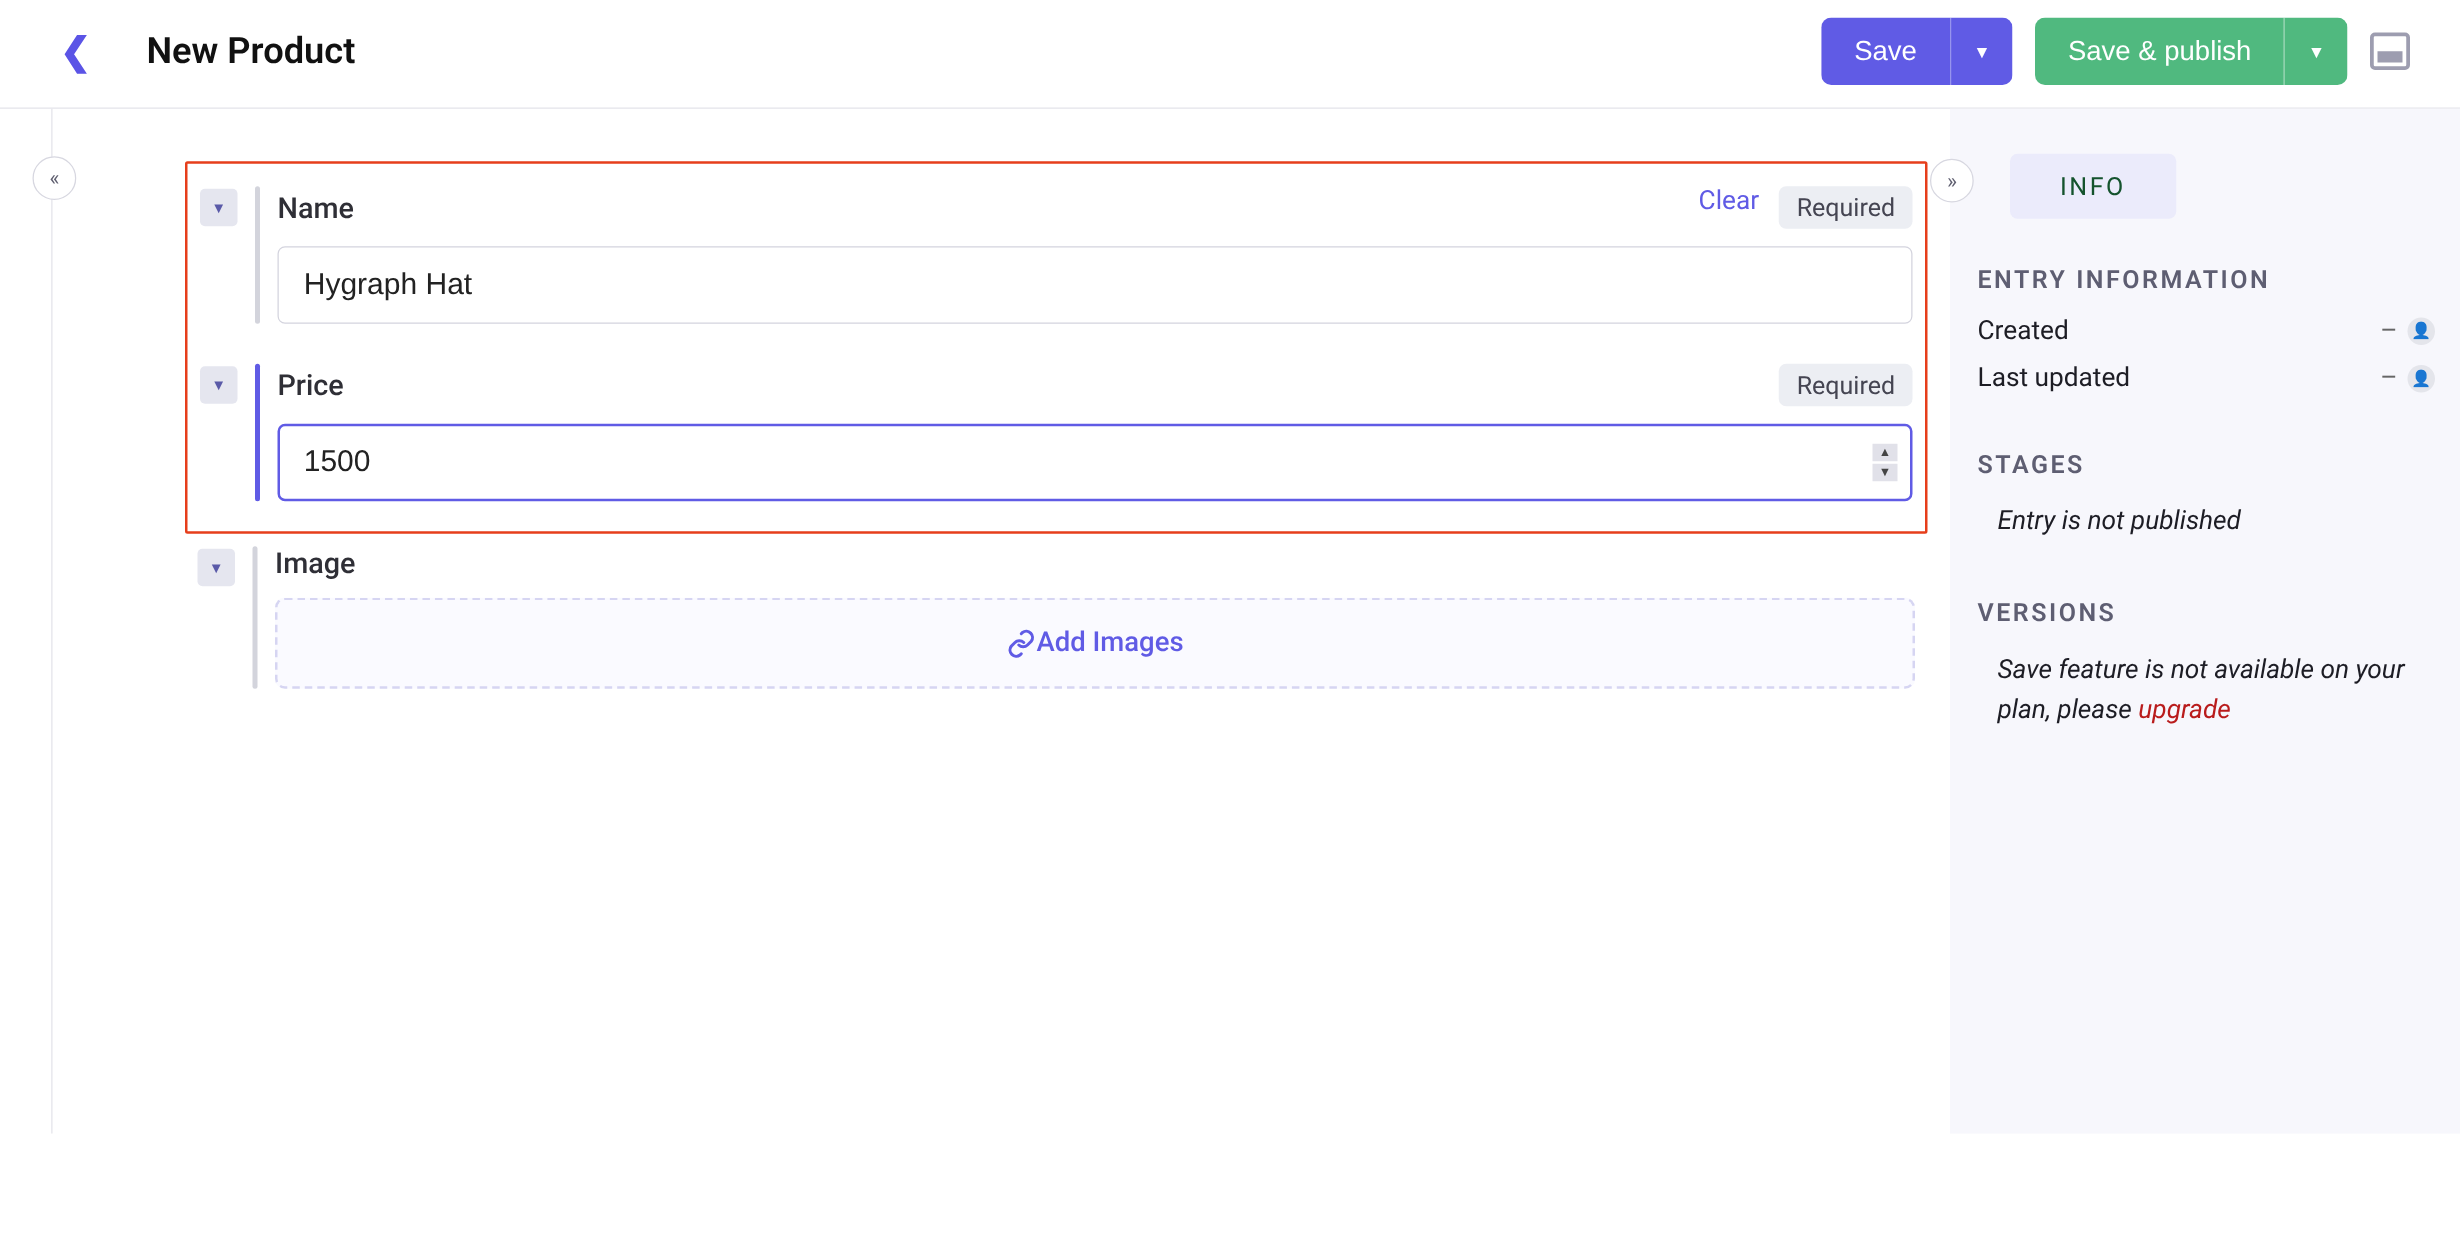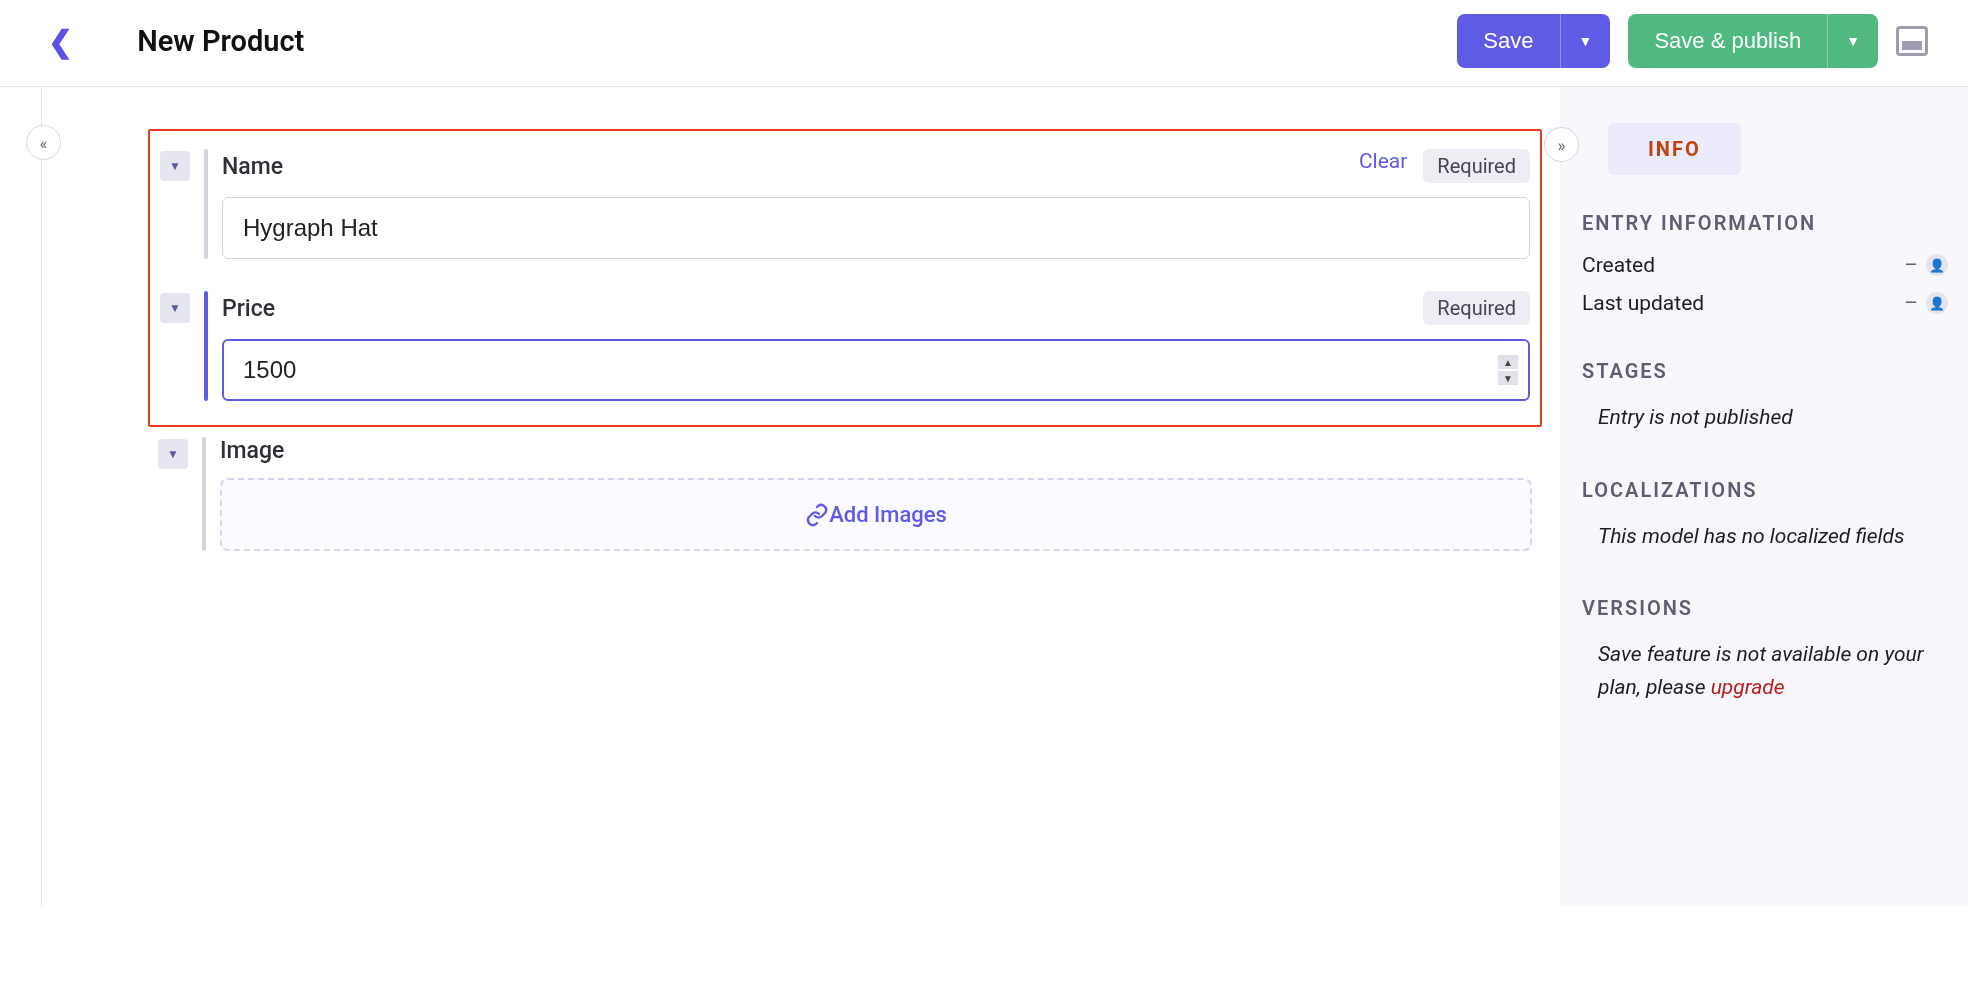--- a/index.html
+++ b/index.html
@@ -6,21 +6,21 @@
 body { font-family: -apple-system, BlinkMacSystemFont, "Segoe UI", Roboto, Helvetica, Arial, sans-serif; background: #fff; color: #202124; }
 
 
 .header {
   display: flex; align-items: center; justify-content: space-between;
   padding: 14px 40px 18px 40px;
   border-bottom: 1px solid #e4e4ea;
 }
 .header-left { display: flex; align-items: center; gap: 36px; }
 .back-chevron { color: #5b54e6; font-size: 30px; font-weight: 600; cursor: pointer; padding: 4px 8px; }
-.page-title   { font-size: 29px; font-weight: 600; color: #111; margin-left: 20px; }
+.page-title   { font-size: 29px; font-weight: 600; color: #111; }
 .header-right { display: flex; align-items: center; gap: 18px; }
 
 .btn-group { display: flex; border-radius: 8px; overflow: hidden; }
 .btn { border: none; padding: 14px 26px; font-size: 22px; font-weight: 500; color: #fff; cursor: pointer; display: flex; align-items: center; }
 .btn.save    { background: #605be5; }
 .btn.save-dd { background: #605be5; border-left: 1px solid rgba(255,255,255,0.35); padding: 0 18px; }
 .btn.savepub { background: #50b97f; }
 .btn.savepub-dd { background: #50b97f; border-left: 1px solid rgba(255,255,255,0.35); padding: 0 18px; }
 .btn .caret  { font-size: 14px; }
 
@@ -68,21 +68,21 @@
 .number-spinners span { width: 20px; height: 14px; background: #e1e1e9; font-size: 10px; display: flex; align-items: center; justify-content: center; color: #444; cursor: pointer; }
 
 .add-box {
   width: 100%; border: 2px dashed #d6d5f2; border-radius: 8px; background: #fafaff; color: #605be5;
   display: flex; align-items: center; justify-content: center; 
   padding: 22px 0; font-size: 22px; font-weight: 500; cursor: pointer;
 }
 .link-ic { width: 24px; height: 24px; }
 
 
-.info-tab { background: #ebebfb; color: #c2410c; font-size: 20px; font-weight: 700; letter-spacing: 2px; padding: 14px 40px; border-radius: 6px; display: inline-block; margin-left: 26px; margin-bottom: 36px; cursor: pointer; }
+.info-tab { background: #ebebfb; color: #14532d; font-size: 20px; font-weight: 400; letter-spacing: 2px; padding: 14px 40px; border-radius: 6px; display: inline-block; margin-left: 26px; margin-bottom: 36px; cursor: pointer; }
 .side-section { margin-bottom: 44px; }
 .side-title { color: #5e5e72; font-size: 20px; font-weight: 600; letter-spacing: 2px; margin-bottom: 18px; }
 .kv { display: flex; justify-content: space-between; align-items: center; font-size: 21px; color: #1d1d25; margin-bottom: 14px; }
 .kv .val { display: flex; align-items: center; gap: 8px; color: #666; }
 .badge-new { background: #eceef2; color: #3f3f4a; font-size: 19px; padding: 4px 12px; border-radius: 6px; }
 .user-ic { width: 22px; height: 22px; border-radius: 50%; background: #e4e5eb; display: inline-flex; align-items: center; justify-content: center; font-size: 13px; color: #8d8da0; }
 .side-note { font-style: italic; color: #1d1d25; font-size: 21px; margin-left: 16px; line-height: 1.55; }
 .upgrade-link { color: #b91c1c; cursor: pointer; }
 </style>
 </head>
@@ -194,24 +194,20 @@
           <span class="user-ic">👤</span>
         </span>
       </div>
     </div>
 
     <div class="side-section">
       <div class="side-title">STAGES</div>
       <div class="side-note">Entry is not published</div>
     </div>
 
-    <div class="side-section">
-      <div class="side-title">LOCALIZATIONS</div>
-      <div class="side-note">This model has no localized fields</div>
-    </div>
 
     <div class="side-section">
       <div class="side-title">VERSIONS</div>
       <div class="side-note">
         <span>Save feature is not available on your plan, please </span><span class="upgrade-link">upgrade</span>
       </div>
     </div>
   </div>
 </div>
 

